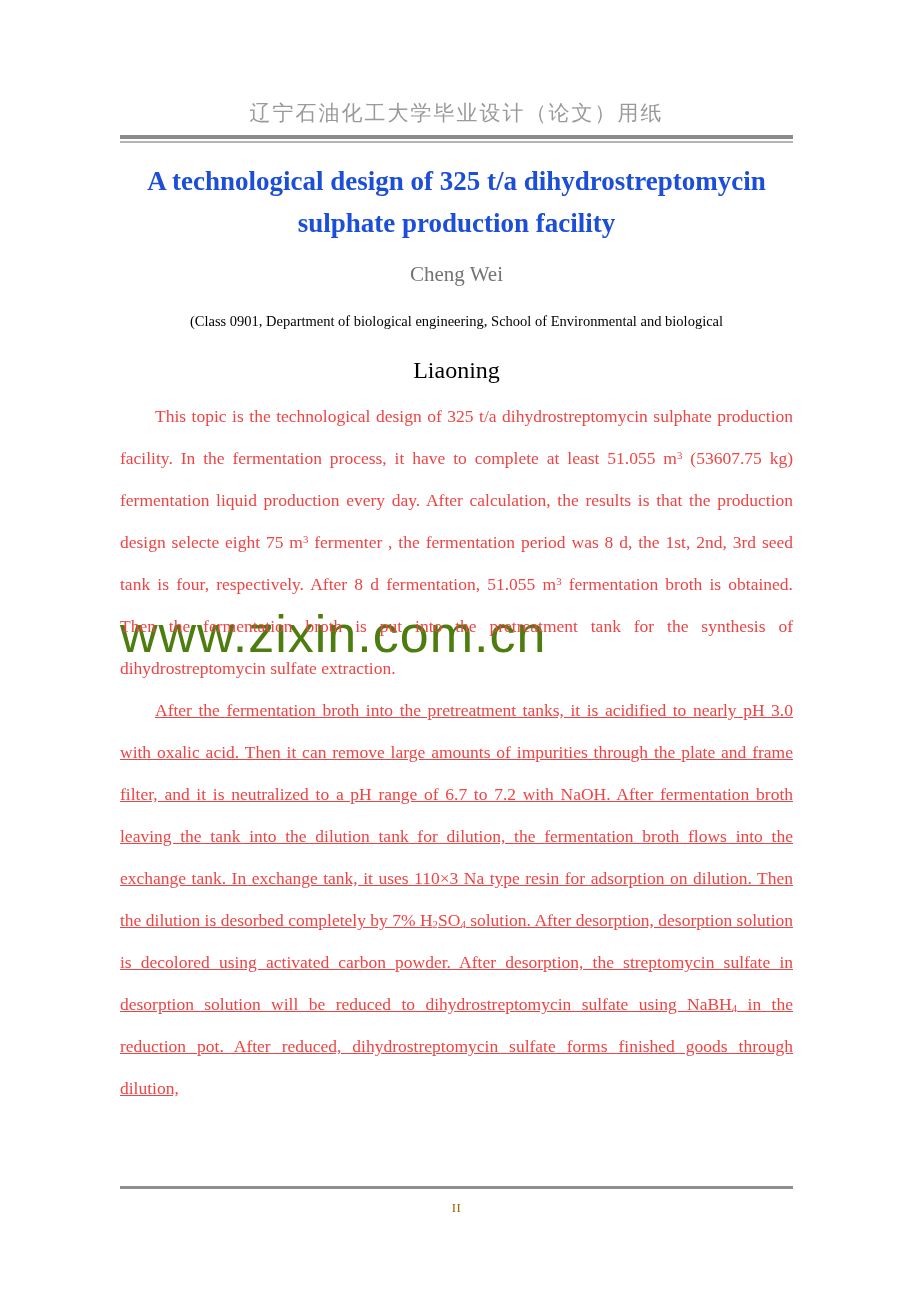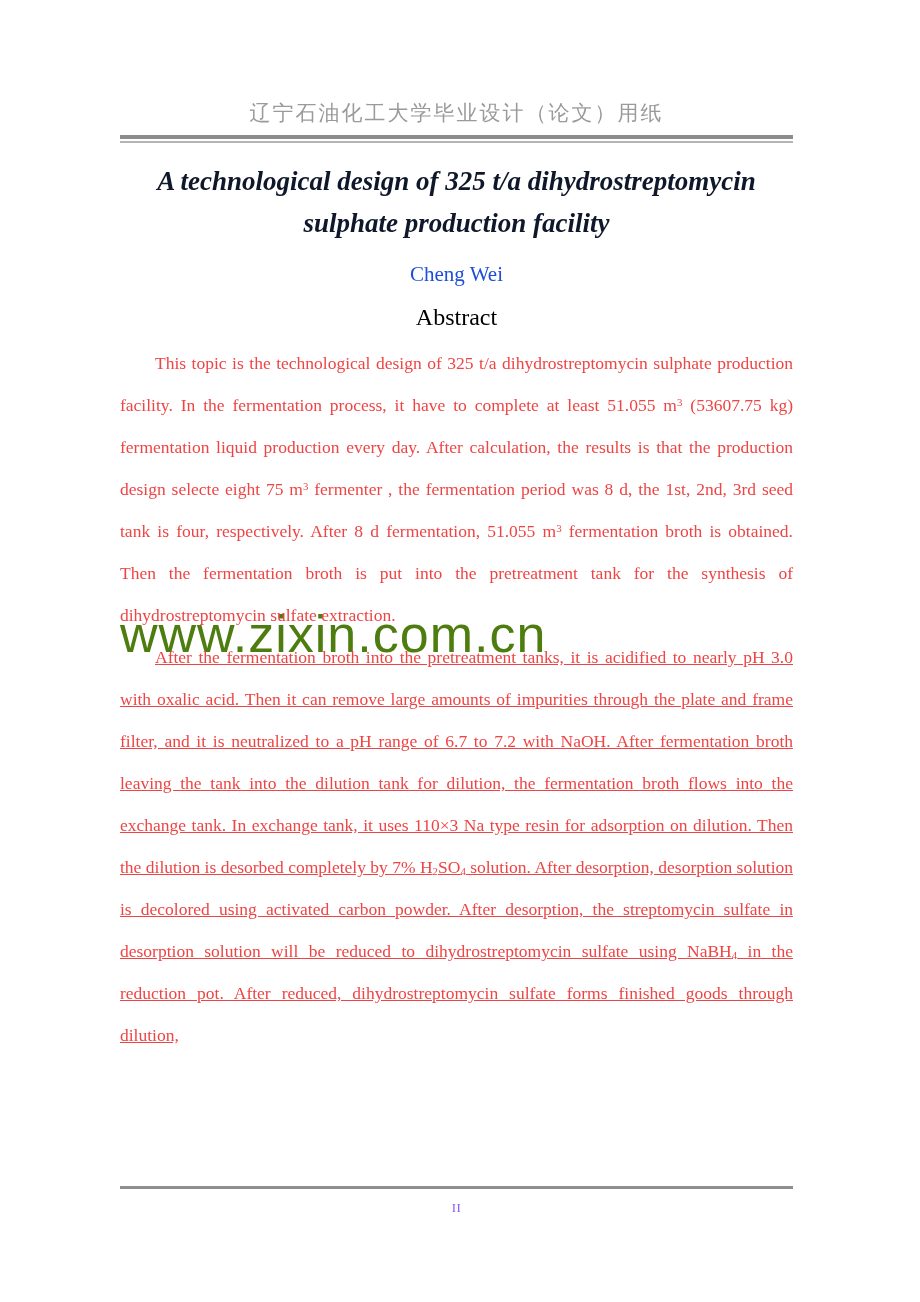--- a/index.html
+++ b/index.html
@@ -80,32 +80,31 @@
     left: 120px;
     top: 160px;
     width: 673px;
     z-index: 2;
   }
 
   .doc-title {
     text-align: center;
     font-size: 27px;
     line-height: 42px;
-    color: #0f172a;
+    color: #1d4ed8;
     margin: 0;
     padding: 0 6px;
-    font-style: italic;
   }
 
   .author {
     text-align: center;
     font-size: 21px;
     line-height: 32px;
     margin-top: 14px;
-    color: #1d4ed8;
+    color: #737373;
   }
 
   .affiliation {
     text-align: center;
     font-size: 14.5px;
     line-height: 44px;
     color: #000;
     margin-top: 9px;
   }
   .affiliation .aff-line {
@@ -146,21 +145,21 @@
     height: 3px;
     background: #8f8f8f;
   }
   .footer-pageno {
     position: absolute;
     left: 120px;
     top: 1200px;
     width: 673px;
     text-align: center;
     font-size: 13px;
-    color: #8b5cf6;
+    color: #a16207;
     letter-spacing: 0.5px;
   }
 </style>
 </head>
 <body>
 
 <div class="page">
 
   <div class="header-block">
     <div class="header-title">辽宁石油化工大学毕业设计（论文）用纸</div>
@@ -173,23 +172,24 @@
 
   <div class="watermark">www.zixin.com.cn</div>
 
   <div class="content">
 
     <h1 class="doc-title">A technological design of 325 t/a dihydrostreptomycin sulphate production facility</h1>
 
     <div class="author">Cheng Wei</div>
 
     <div class="affiliation">
+      <span class="aff-line">(Class 0901, Department of biological engineering, School of Environmental and biological</span>
     </div>
 
-    <div class="abstract-heading">Abstract</div>
+    <div class="abstract-heading">Liaoning</div>
 
     <p class="para p-first">
       <span>This topic is the technological design of 325 t/a dihydrostreptomycin sulphate production facility. In the fermentation process, it have to complete at least 51.055 m</span><sup>3</sup><span> (53607.75 kg) fermentation liquid production every day. After calculation, the results is that the production design selecte eight 75 m</span><sup>3</sup><span> fermenter , the fermentation period was 8 d, the 1st, 2nd, 3rd seed tank is four, respectively. After 8 d fermentation, 51.055 m</span><sup>3</sup><span> fermentation broth is obtained. Then the fermentation broth is put into the pretreatment tank for the synthesis of dihydrostreptomycin sulfate extraction.</span>
     </p>
 
     <p class="para p-second">
       <span>After the fermentation broth into the pretreatment tanks, it is acidified to nearly pH 3.0 with oxalic acid. Then it can remove large amounts of impurities through the plate and frame filter, and it is neutralized to a pH range of 6.7 to 7.2 with NaOH. After fermentation broth leaving the tank into the dilution tank for dilution, the fermentation broth flows into the exchange tank. In exchange tank, it uses 110×3 Na type resin for adsorption on dilution. Then the dilution is desorbed completely by 7% H</span><sub>2</sub><span>SO</span><sub>4</sub><span> solution. After desorption, desorption solution is decolored using activated carbon powder. After desorption, the streptomycin sulfate in desorption solution will be reduced to dihydrostreptomycin sulfate using NaBH</span><sub>4</sub><span> in the reduction pot. After reduced, dihydrostreptomycin sulfate forms finished goods through dilution,</span>
     </p>
 
   </div>

